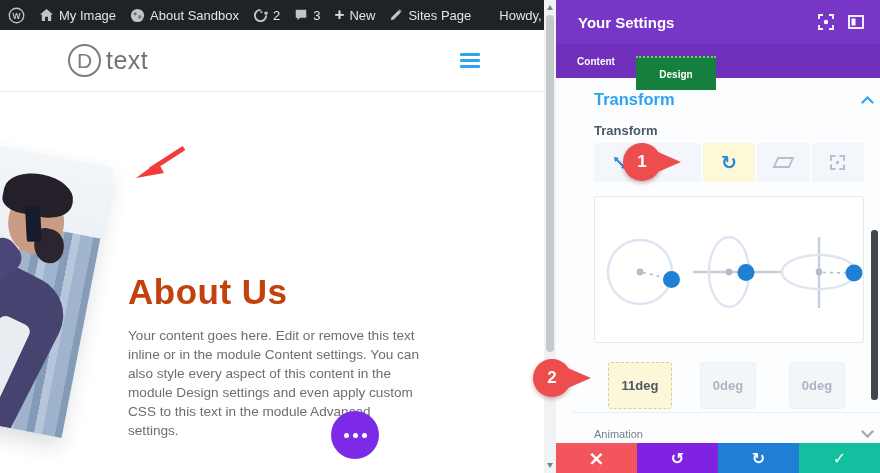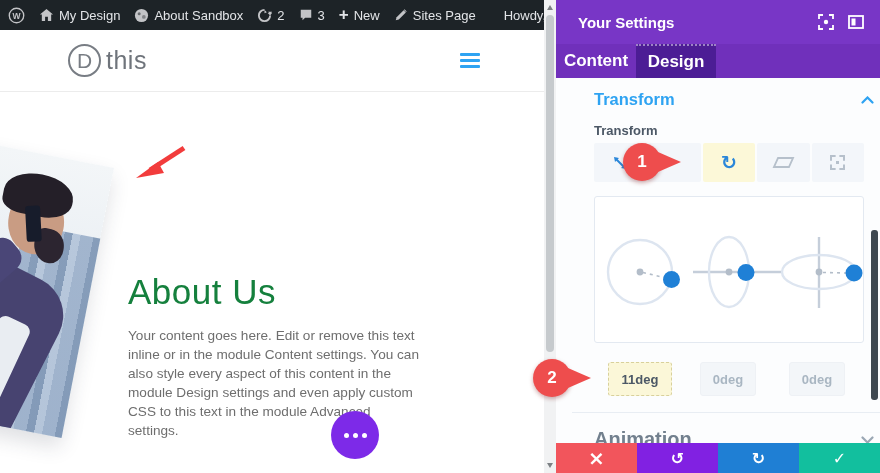--- a/index.html
+++ b/index.html
@@ -80,42 +80,42 @@
     align-items:center; justify-content:center;
     box-shadow:0 2px 4px rgba(120,20,20,.35);
   }
   .balloon .btail {
     position:absolute; left:28px; top:6px; width:0; height:0;
     border-top:13px solid transparent; border-bottom:13px solid transparent;
     border-left:30px solid #ee4d4d;
   }
   
   .content { position:absolute; left:128px; top:272px; width:300px; }
-  .page-h1 { font-size:35px; font-weight:normal; color:#15803d; letter-spacing:.5px; }
+  .page-h1 { font-size:35px; font-weight:bold; color:#c2410c; letter-spacing:.5px; }
   .page-p  { margin-top:14px; width:292px; font-size:13.6px; line-height:19px; color:#6e6e6e; }
   .dots-btn {
     position:absolute; left:331px; top:411px; width:48px; height:48px;
     background:#7d2ae8; border-radius:50%; display:flex; align-items:center;
     justify-content:center; gap:4px; cursor:pointer; z-index:4;
   }
   .dots-btn i { width:5px; height:5px; background:#fff; border-radius:50%; }
   
   .panel { position:absolute; left:556px; top:0; width:324px; height:473px; background:#fcfdfe; z-index:10; }
   .panel-header {
     position:absolute; left:0; top:0; width:324px; height:44px; background:#7836c6;
     display:flex; align-items:center; padding:0 16px 0 22px; color:#fff;
   }
   .panel-title { font-size:15px; font-weight:bold; flex:1; }
   .ph-ico { margin-left:14px; cursor:pointer; display:flex; }
   .tabs { position:absolute; left:0; top:44px; width:324px; height:34px; background:#7030bb; display:flex; }
   .tab {
     width:80px; height:34px; display:flex; align-items:center; justify-content:center;
-    color:#fff; font-size:17px; font-weight:bold; cursor:pointer;
-  }
-  .tab.active { background:#4c1d95; border-top:2px dotted rgba(255,255,255,.45); }
+    color:#fff; font-size:10px; font-weight:bold; cursor:pointer;
+  }
+  .tab.active { background:#15803d; border-top:2px dotted rgba(255,255,255,.45);margin-top:12px; }
   .panel-body { position:absolute; left:16px; top:78px; width:324px; height:365px; }
   .sect-head { position:absolute; left:22px; top:12px; width:280px; display:flex; cursor:pointer; }
   .sect-title { font-size:16.5px; font-weight:bold; color:#2ea3f2; flex:1; }
   .chev { display:flex; align-items:center; }
   .group-label { position:absolute; left:22px; top:45px; font-size:13px; font-weight:bold; color:#4c5866; }
   .tf-toolbar { position:absolute; left:22px; top:65px; width:270px; height:39px; display:flex; gap:2px; }
   .tf-btn {
     flex:1; background:#f3f6fa; display:flex; align-items:center; justify-content:center;
     cursor:pointer; border-radius:2px;
   }
@@ -123,28 +123,28 @@
   .rot-glyph { color:#2b87d9; font-family:"DejaVu Sans",sans-serif; font-size:19px; font-weight:bold; line-height:1; }
   .skew-shape { width:17px; height:11px; border:2px solid #b6c0cb; transform:skewX(-24deg); }
   .origin-shape { width:15px; height:15px; border:2px dashed #b6c0cb; position:relative; }
   .origin-shape i { position:absolute; left:4px; top:4px; width:3px; height:3px; background:#b6c0cb; }
   .axis-box {
     position:absolute; left:22px; top:118px; width:270px; height:147px;
     background:#fff; border:1px solid #e3e9f1; border-radius:3px;
   }
   .tf-values { position:absolute; left:0; top:284px; width:324px; height:30px; }
   .tf-input {
-    position:absolute; height:34px; border:1px solid #eef1f5; border-radius:3px;
+    position:absolute; height:47px; border:1px solid #eef1f5; border-radius:3px;
     background:#f3f6f9; color:#a9b6c2; font-size:13px; font-weight:bold; text-align:center;
     font-family:"Liberation Sans",sans-serif; outline:none;
   }
   .tf-input.hl { background:#fbf7d8; border:1px dashed #d8d09b; color:#4c5866; }
   .divider { position:absolute; left:0; top:334px; width:324px; height:1px; background:#e8edf3; }
   .next-sect { position:absolute; left:22px; top:350px; width:280px; display:flex; }
-  .next-title { font-size:20px; font-weight:bold; color:#72808e; flex:1; }
+  .next-title { font-size:11px; font-weight:normal; color:#72808e; flex:1; }
   .panel-footer { position:absolute; left:0; top:443px; width:324px; height:30px; display:flex; z-index:20; }
   .pf-btn {
     flex:1; display:flex; align-items:center; justify-content:center; cursor:pointer;
     color:#fff; font-size:16px; font-weight:bold; font-family:"DejaVu Sans",sans-serif;
   }
   .pf-close { background:#f2555c; }
   .pf-undo { background:#8121e2; }
   .pf-redo { background:#1f7fd4; }
   .pf-check { background:#12bf9e; }
   .rscroll { position:absolute; left:315px; top:230px; width:7px; height:170px; background:#3f4850; border-radius:3px; z-index:15; }
@@ -160,21 +160,21 @@
           <circle cx="10" cy="10" r="8.5" fill="none" stroke="#c3c4c7" stroke-width="1.6"></circle>
           <text x="10" y="14" font-size="10" font-weight="bold" fill="#c3c4c7" text-anchor="middle" font-family="Liberation Sans">W</text>
         </svg>
     </span>
     <span class="ab-item">
       <span class="ab-ico">
         <svg width="15" height="14" viewBox="0 0 16 15">
             <path d="M8 1 L15 7 H13 V14 H9.5 V9.5 H6.5 V14 H3 V7 H1 Z" fill="#c3c4c7"></path>
           </svg>
       </span>
-      <span>My Design</span>
+      <span>My Image</span>
     </span>
     <span class="ab-item">
       <span class="ab-ico">
         <svg width="15" height="15" viewBox="0 0 16 16">
             <circle cx="8" cy="8" r="7" fill="#c3c4c7"></circle>
             <circle cx="5.5" cy="6" r="1.6" fill="#1d2327" opacity=".55"></circle>
             <circle cx="10.5" cy="9.5" r="2" fill="#1d2327" opacity=".4"></circle>
           </svg>
       </span>
       <span>About Sandbox</span>
@@ -225,21 +225,21 @@
 
   <div class="lscroll">
     <span class="sb-arrow sb-up"></span>
     <span class="thumb"></span>
     <span class="sb-arrow sb-down"></span>
   </div>
 
   <div class="siteheader">
     <div class="logo">
       <div class="logo-circle">D</div>
-      <div class="logo-text">this</div>
+      <div class="logo-text">text</div>
     </div>
     <div class="hamburger">
       <span></span>
         <span></span>
         <span style="margin-bottom:0"></span>
     </div>
   </div>
 
   <div class="photo">
     <div class="ph-bldg"></div>

